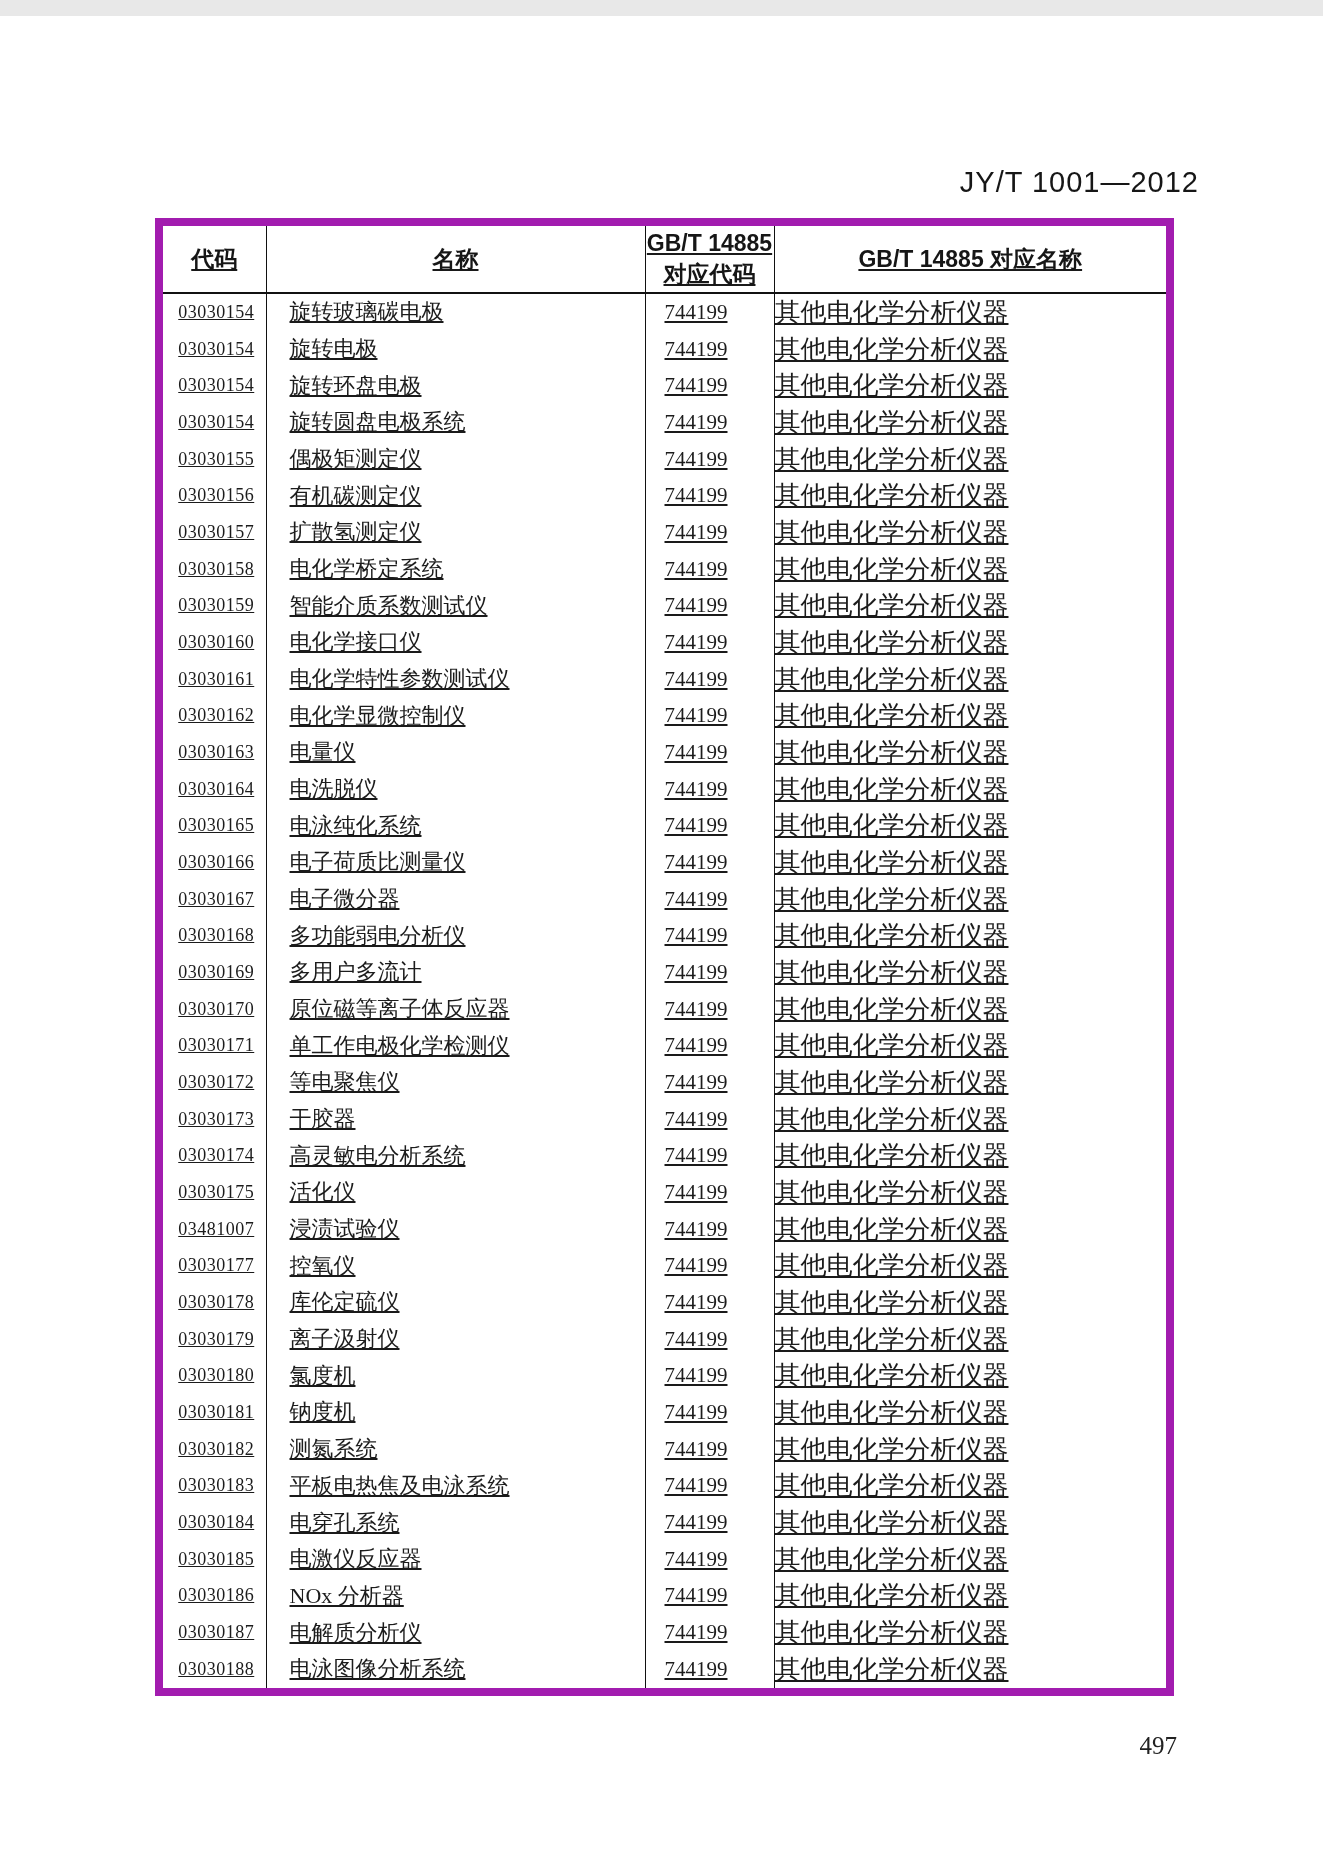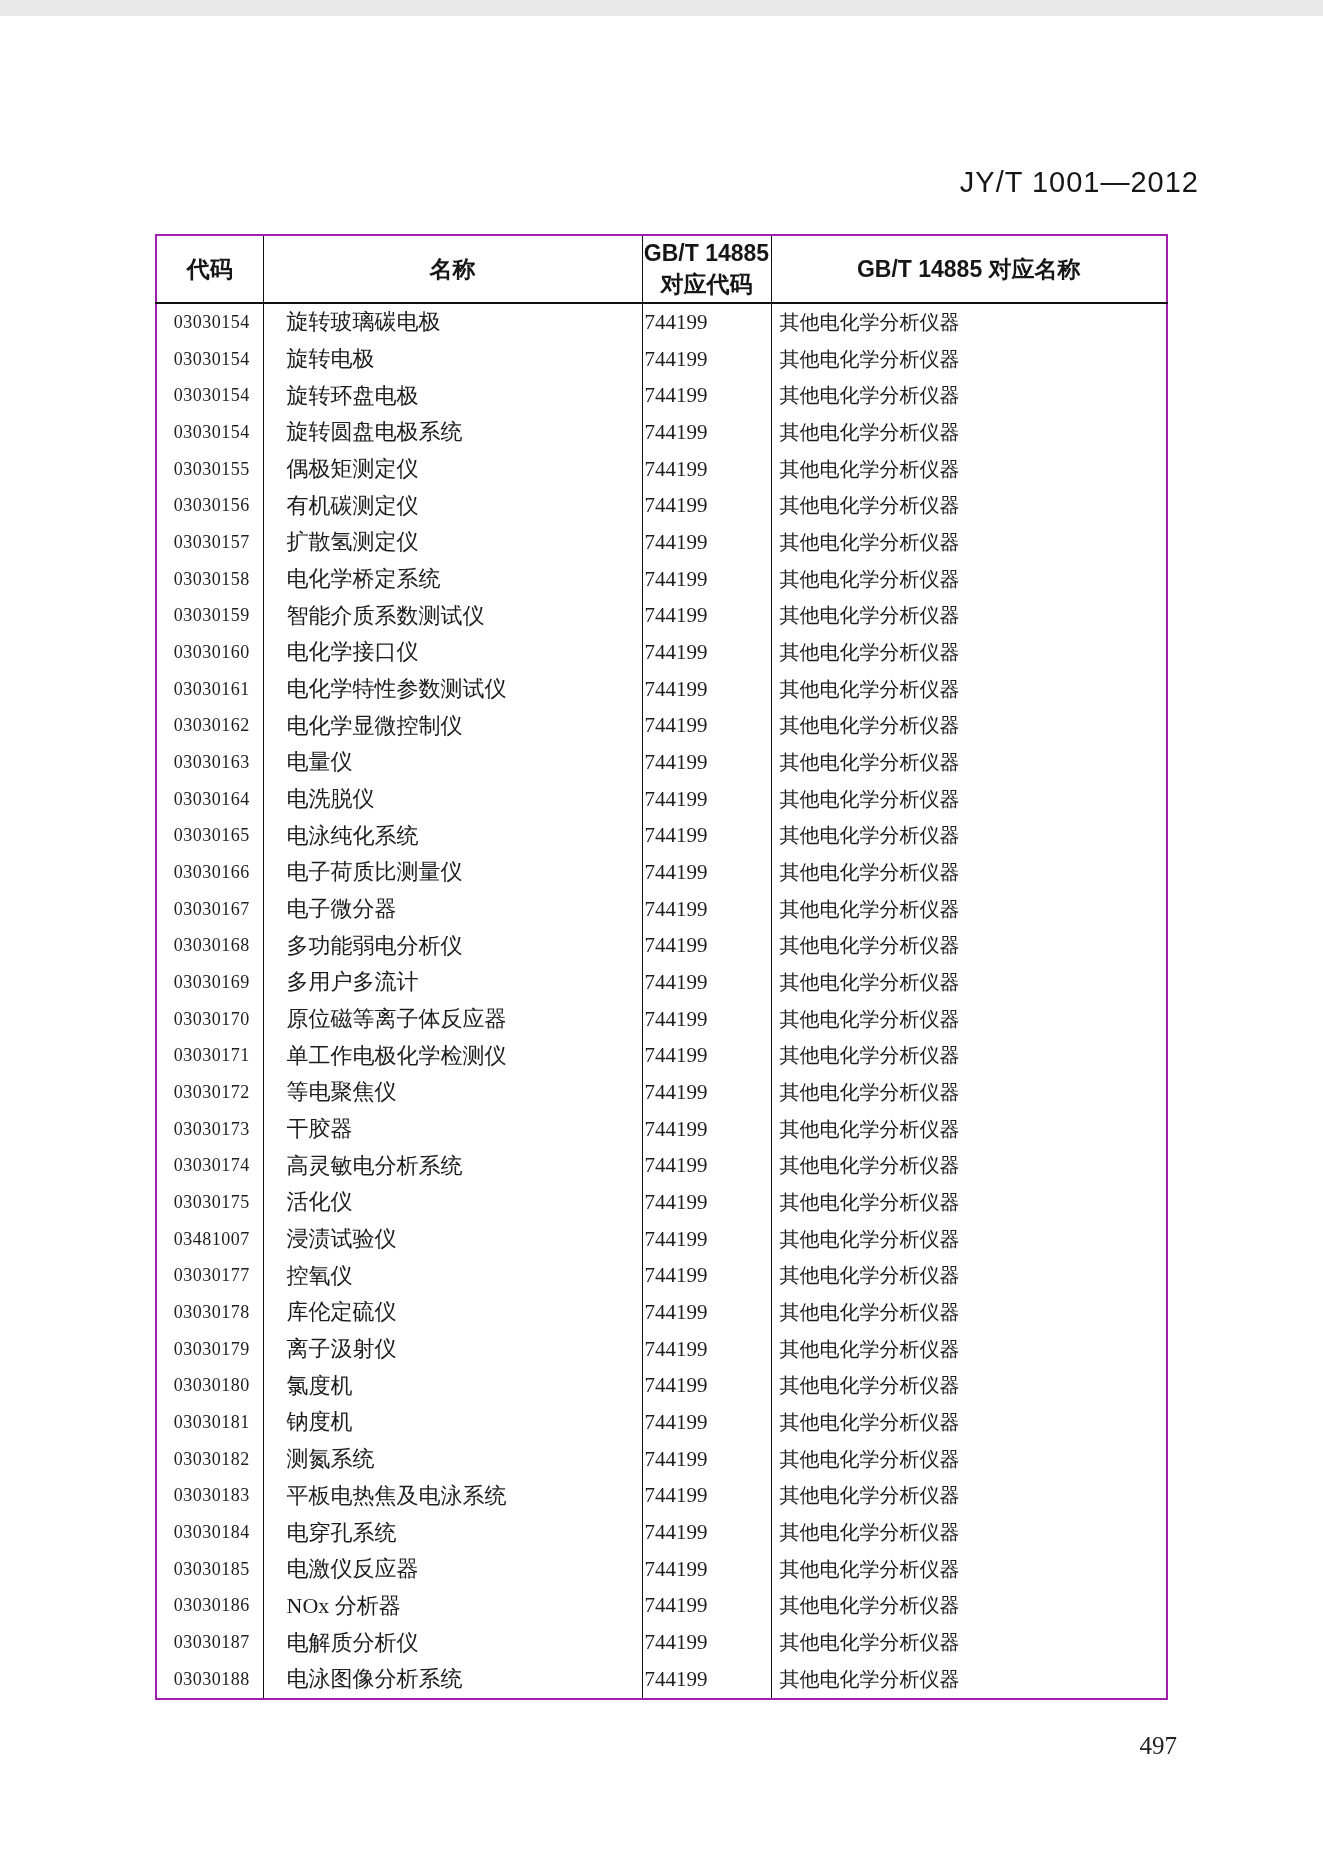--- a/index.html
+++ b/index.html
@@ -19,25 +19,26 @@
     right: 124px;
     font-family: "Liberation Sans", "DejaVu Sans", sans-serif;
     font-size: 29px;
     letter-spacing: 1px;
     color: #161616;
     white-space: nowrap;
   }
   table.mapping-table {
     position: absolute;
     left: 155px;
-    top: 218px;
+    top: 202px;
     width: 1011px;
     border-collapse: collapse;
     table-layout: fixed;
-    border: 2px solid #a21caf;
+    border: 8px solid #a21caf;
+    text-decoration: underline;
   }
   col.c1 { width: 107px; }
   col.c2 { width: 379px; }
   col.c3 { width: 129px; }
   col.c4 { width: 396px; }
   thead th {
     border: 1px solid #111111;
     border-bottom: 2px solid #111111;
     height: 66px;
     padding: 0;
@@ -56,22 +57,22 @@
     border-bottom: none;
     height: 36.68px;
     padding: 0;
     vertical-align: middle;
     white-space: nowrap;
     overflow: hidden;
     color: #1c1c1c;
   }
   td.td-code     { font-size: 18px; padding-left: 4px;  letter-spacing: 0.5px; text-align: center; }
   td.td-name     { font-size: 22px; padding-left: 23px;  }
-  td.td-gbt-code { font-size: 21px; padding-left: 2px;  }
-  td.td-gbt-name { font-size: 20px; padding-left: 8px;  }
+  td.td-gbt-code { font-size: 21px; padding-left: 19px;  }
+  td.td-gbt-name { font-size: 26px;  }
   .page-number {
     position: absolute;
     top: 1716px;
     right: 146px;
     font-size: 25px;
     color: #222222;
   }
 </style>
 </head>
 <body>

